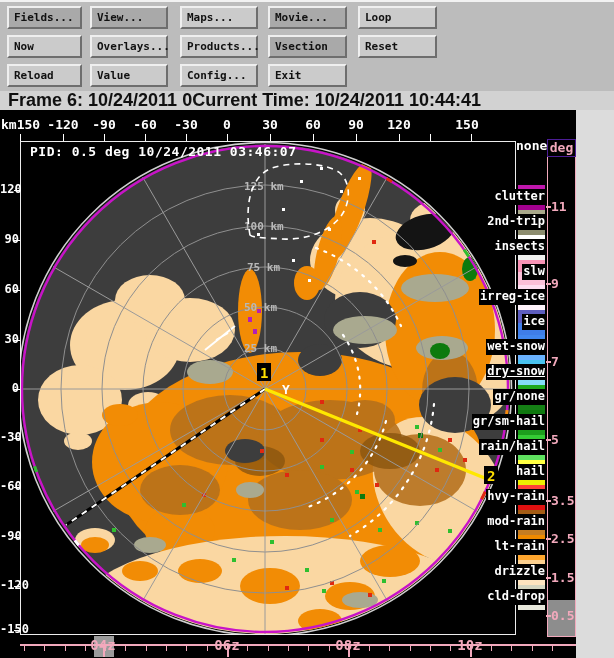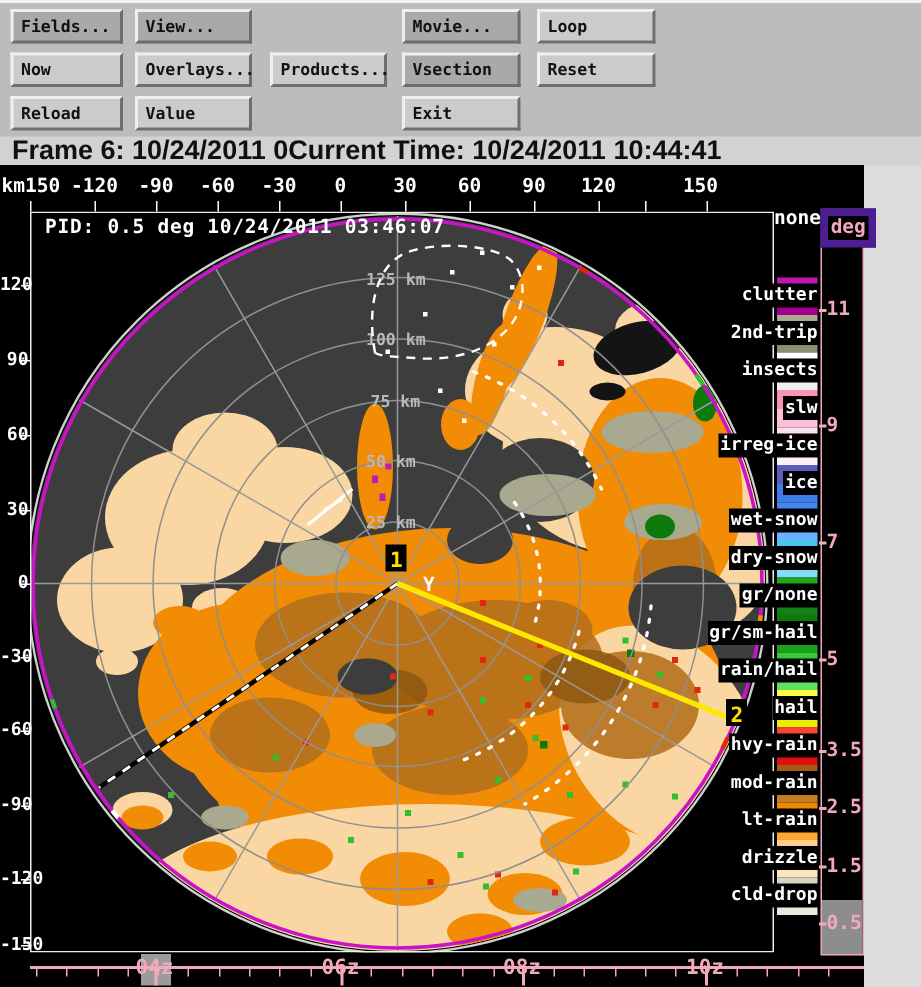--- a/index.html
+++ b/index.html
@@ -33,49 +33,51 @@
   
   #legend-none{position:absolute;left:516px;top:138px;width:30px;text-align:right;
       font:bold 13px "DejaVu Sans Mono",monospace;color:#fff;z-index:6;}
   .swatch{position:absolute;left:518px;width:27px;height:25px;z-index:5;}
   .leg-label{position:absolute;right:68px;height:16px;line-height:16px;background:#000;
       color:#fff;font:bold 12px "DejaVu Sans Mono",monospace;padding:0 1px;z-index:6;white-space:nowrap;}
   
   #deg-box{position:absolute;left:547px;top:139px;width:27px;height:496px;background:#000;
       border:1px solid #f2a9bc;z-index:5;}
   #deg-header{position:absolute;left:547px;top:139px;width:27px;height:16px;
-      border:5px solid #4c1d95;background:#000;color:#f2a9bc;text-align:center;
+      border:1px solid #4c1d95;background:#000;color:#f2a9bc;text-align:center;
       font:bold 13px "DejaVu Sans Mono",monospace;z-index:7;line-height:16px;}
   #deg-sel{position:absolute;left:548px;top:600px;width:27px;height:36px;background:#8d8d8d;z-index:6;}
   .deg-val{position:absolute;left:551px;width:26px;font:bold 13px "DejaVu Sans Mono",monospace;
       color:#f2a9bc;z-index:7;}
   .deg-dash{position:absolute;left:546px;width:5px;height:2px;background:#f2a9bc;z-index:7;}
   
   #time-line{position:absolute;left:20px;top:644px;width:556px;height:2px;background:#f2a9bc;z-index:5;}
   .ttick{position:absolute;background:#f2a9bc;z-index:5;}
   .tlab{position:absolute;top:637px;width:44px;text-align:center;
       font:bold 14px "DejaVu Sans Mono",monospace;color:#f2a9bc;z-index:6;}
   #frame-box{position:absolute;left:94px;top:636px;width:20px;height:21px;background:#9b9b9b;z-index:5;}
   svg text{font-family:"DejaVu Sans Mono",monospace;font-weight:bold;}
 </style>
 </head>
 <body>
 
 <div id="menu-panel">
   <div class="btn pressed" style="left:90px;top:4px;width:78px">View...</div>
   <div class="btn pressed" style="left:7px;top:4px;width:75px">Fields...</div>
+  <div class="btn" style="left:180px;top:4px;width:78px">Maps...</div>
   <div class="btn pressed" style="left:268px;top:4px;width:79px">Movie...</div>
   <div class="btn" style="left:358px;top:4px;width:79px">Loop</div>
   <div class="btn" style="left:90px;top:33px;width:78px">Overlays...</div>
   <div class="btn" style="left:7px;top:33px;width:75px">Now</div>
   <div class="btn" style="left:180px;top:33px;width:78px">Products...</div>
   <div class="btn pressed" style="left:268px;top:33px;width:79px">Vsection</div>
   <div class="btn" style="left:358px;top:33px;width:79px">Reset</div>
   <div class="btn" style="left:7px;top:62px;width:75px">Reload</div>
   <div class="btn" style="left:90px;top:62px;width:78px">Value</div>
+  <div class="btn" style="left:180px;top:62px;width:78px">Config...</div>
   <div class="btn" style="left:268px;top:62px;width:79px">Exit</div>
 </div>
 
 <div id="title-row">
   <span>Frame 6: 10/24/2011 0</span>
     <span>Current Time: 10/24/2011 10:44:41</span>
 </div>
 
 <div id="main-black"></div>
 <div id="right-strip"></div>
@@ -339,21 +341,21 @@
     <div class="swatch" style="top: 585px; background: linear-gradient(rgb(213, 213, 192) 0px, rgb(213, 213, 192) 50%, rgb(232, 232, 220) 50%, rgb(232, 232, 220) 100%);"></div>
   </div>
 <div id="legend-labels">
     <div class="leg-label" style="top: 189px;">clutter</div>
     <div class="leg-label" style="top: 214px;">2nd-trip</div>
     <div class="leg-label" style="top: 239px;">insects</div>
     <div class="leg-label" style="top: 264px;">slw</div>
     <div class="leg-label" style="top: 289px;">irreg-ice</div>
     <div class="leg-label" style="top: 314px;">ice</div>
     <div class="leg-label" style="top: 339px;">wet-snow</div>
-    <div class="leg-label" style="top: 364px;">dry-snow</div>
+    <div class="leg-label" style="top: 364px; text-decoration: underline;">dry-snow</div>
     <div class="leg-label" style="top: 389px;">gr/none</div>
     <div class="leg-label" style="top: 414px;">gr/sm-hail</div>
     <div class="leg-label" style="top: 439px;">rain/hail</div>
     <div class="leg-label" style="top: 464px;">hail</div>
     <div class="leg-label" style="top: 489px;">hvy-rain</div>
     <div class="leg-label" style="top: 514px;">mod-rain</div>
     <div class="leg-label" style="top: 539px;">lt-rain</div>
     <div class="leg-label" style="top: 564px;">drizzle</div>
     <div class="leg-label" style="top: 589px;">cld-drop</div>
   </div>

